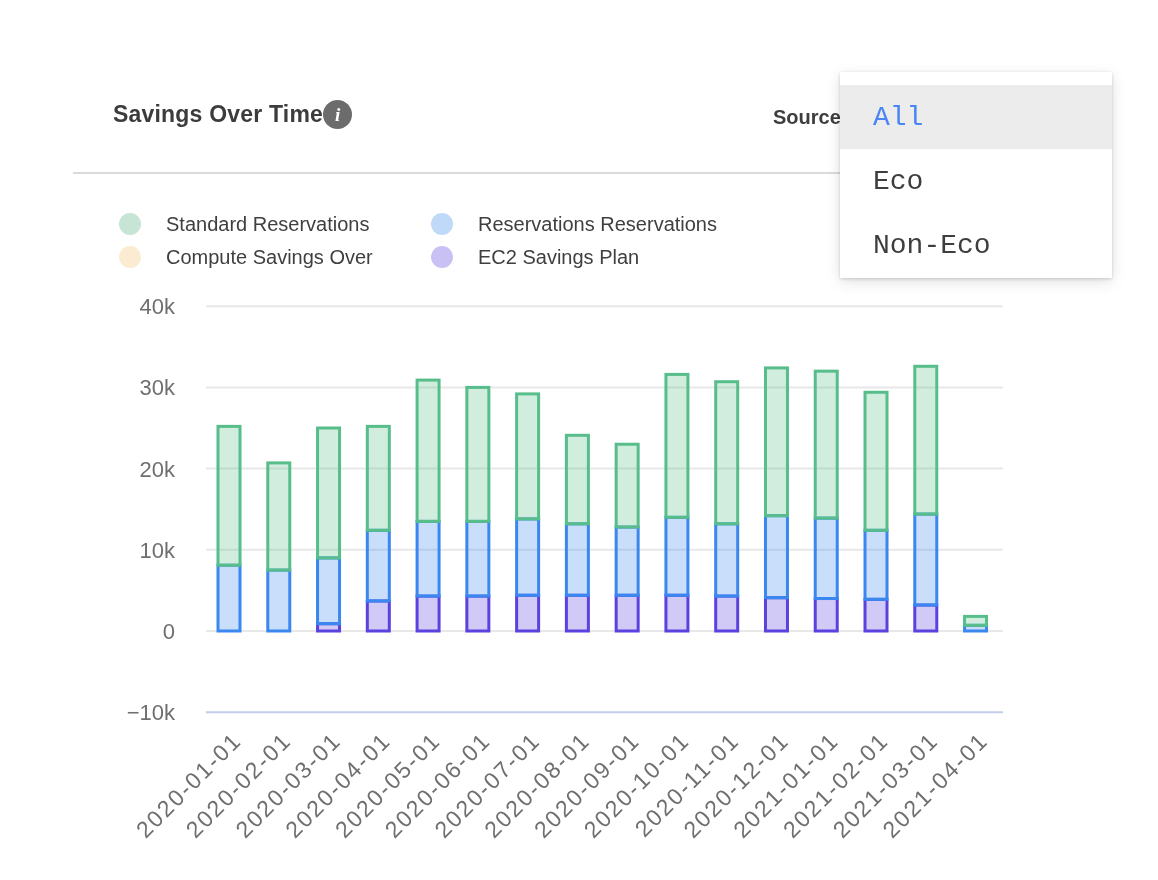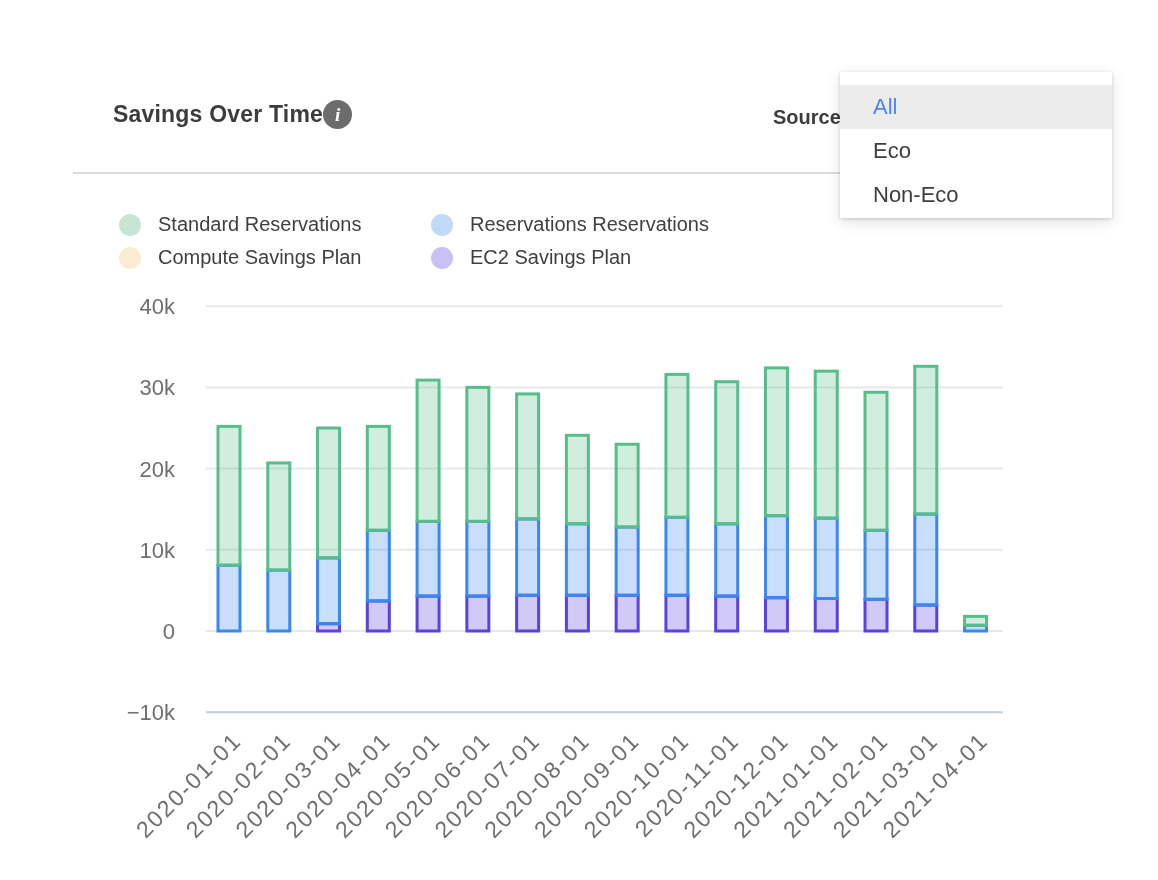--- a/index.html
+++ b/index.html
@@ -30,30 +30,30 @@
   .source-label {
     position: absolute; left: 773px; top: 106px;
     font-size: 20px; font-weight: 700; color: #3d3d3d;
   }
   .dropdown-panel {
     position: absolute; left: 840px; top: 72px; width: 272px;
     background: #ffffff; padding: 13px 0 1px 0; z-index: 10;
     box-shadow: 0 1px 3px rgba(0,0,0,0.16), 0 4px 14px rgba(0,0,0,0.12);
   }
   .dd-item {
-    height: 44px; display: flex; align-items: center;
-    padding-left: 33px; font-size: 22px; color: #3e3e3e; cursor: pointer;
+    height: 64px; display: flex; align-items: center;
+    padding-left: 33px; font-size: 28px; color: #3e3e3e; cursor: pointer; font-family: Liberation Mono, monospace;
   }
   .dd-item.selected { background: #ececec; color: #4a85f6; }
   .legend {
     position: absolute; left: 119px; top: 208px;
     display: grid; grid-template-columns: 312px auto; grid-auto-rows: 33px;
     align-items: center;
   }
-  .legend-item { display: flex; align-items: center; gap: 17px; cursor: pointer; }
+  .legend-item { display: flex; align-items: flex-start; gap: 25px; cursor: pointer; }
   .legend-dot { width: 22px; height: 22px; border-radius: 50%; flex: 0 0 auto; }
   .legend-label { font-size: 20px; color: #3f3f3f; }
   #chart-svg { position: absolute; left: 0; top: 280px; }
 </style>
 </head>
 <body>
 
 <div class="title-row">
   <div class="page-title">Savings Over Time</div>
   <div class="info-icon">i</div>
@@ -73,21 +73,21 @@
   <div class="legend-item">
     <span class="legend-dot" style="background: rgb(198, 229, 212);"></span>
     <span class="legend-label">Standard Reservations</span>
   </div>
   <div class="legend-item">
     <span class="legend-dot" style="background: rgb(192, 217, 248);"></span>
     <span class="legend-label">Reservations Reservations</span>
   </div>
   <div class="legend-item">
     <span class="legend-dot" style="background: rgb(251, 235, 208);"></span>
-    <span class="legend-label">Compute Savings Plan</span>
+    <span class="legend-label">Compute Savings Over</span>
   </div>
   <div class="legend-item">
     <span class="legend-dot" style="background: rgb(201, 192, 244);"></span>
     <span class="legend-label">EC2 Savings Plan</span>
   </div>
 </div>
 
 <svg id="chart-svg" width="1158" height="600">
     <line x1="206" x2="1003" y1="26.200000000000045" y2="26.200000000000045" stroke="#e8e8e8" stroke-width="2"></line>
     <text x="175" y="34.200000000000045" text-anchor="end" fill="#6f6f6f" font-size="22" font-family="Liberation Sans, sans-serif">40k</text>

